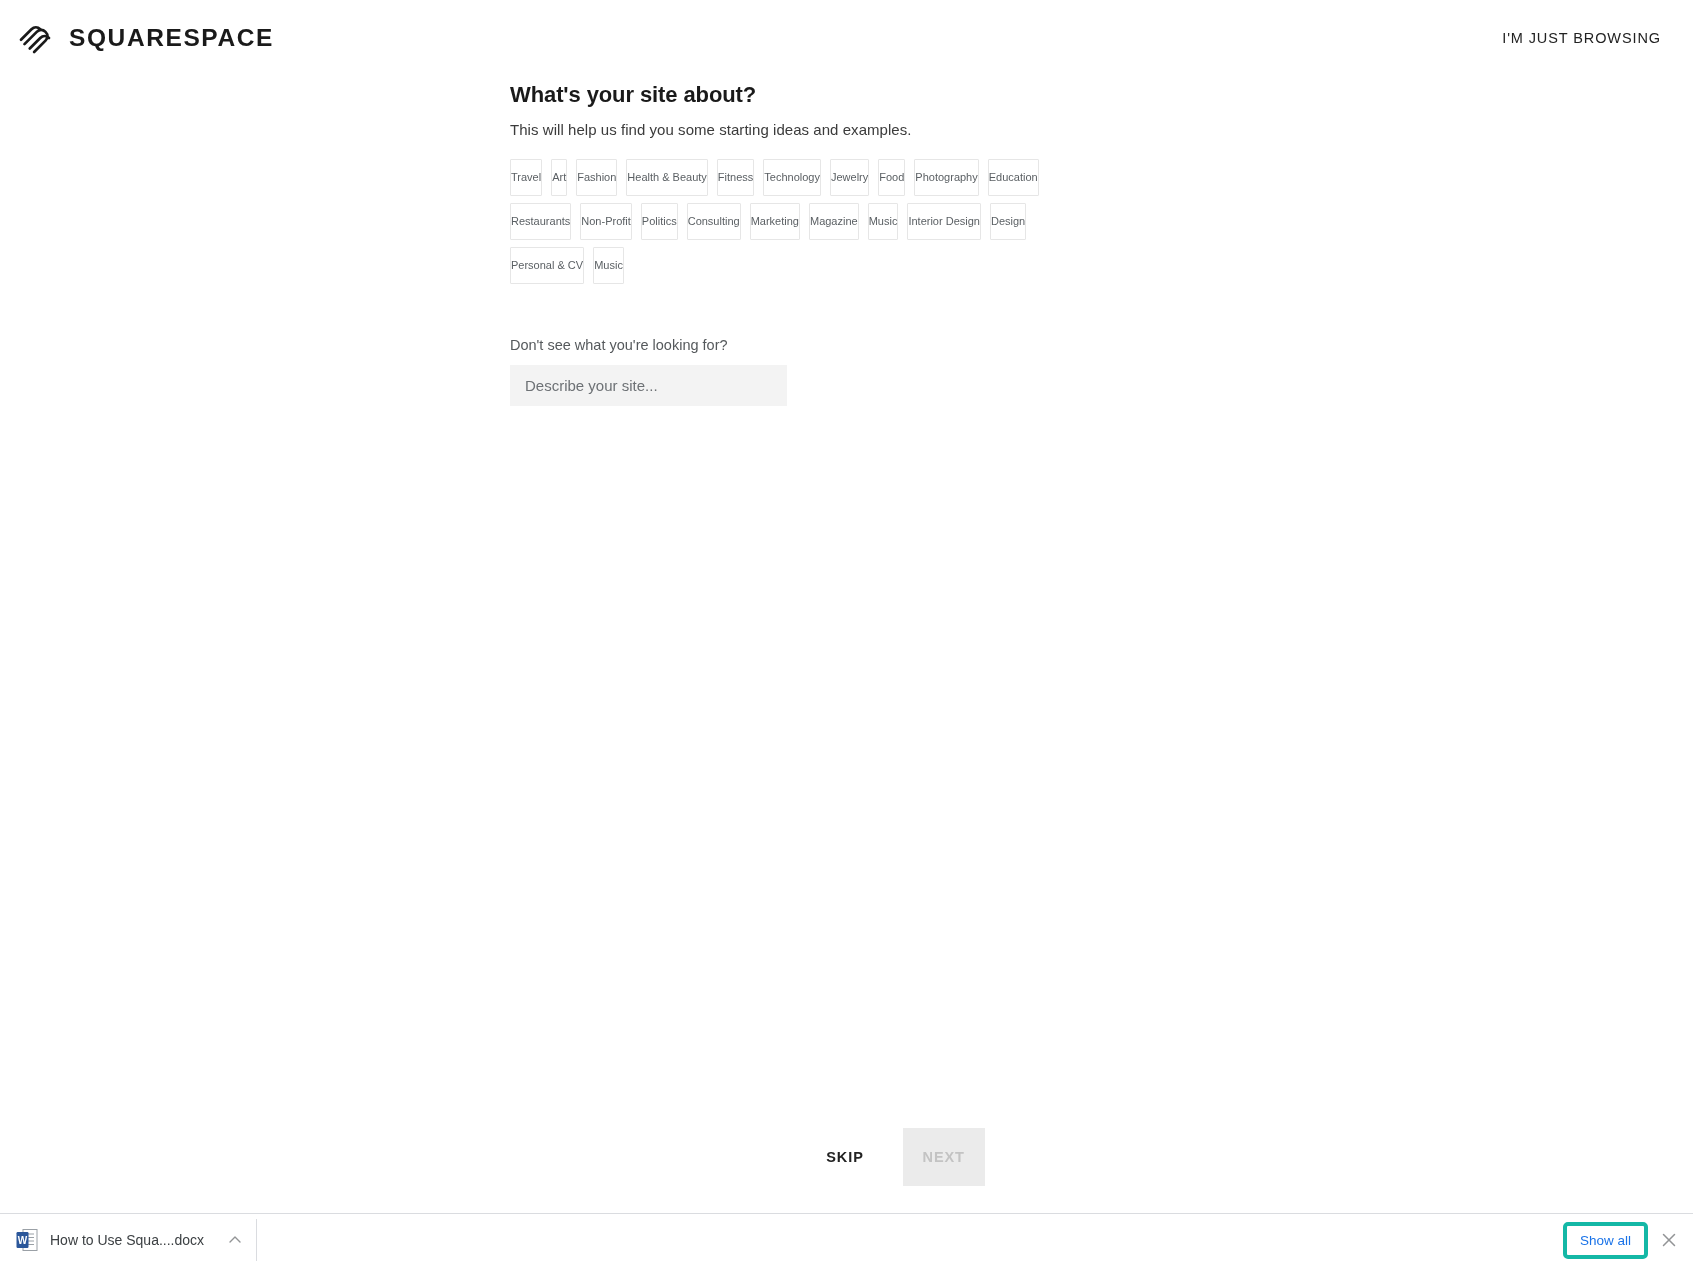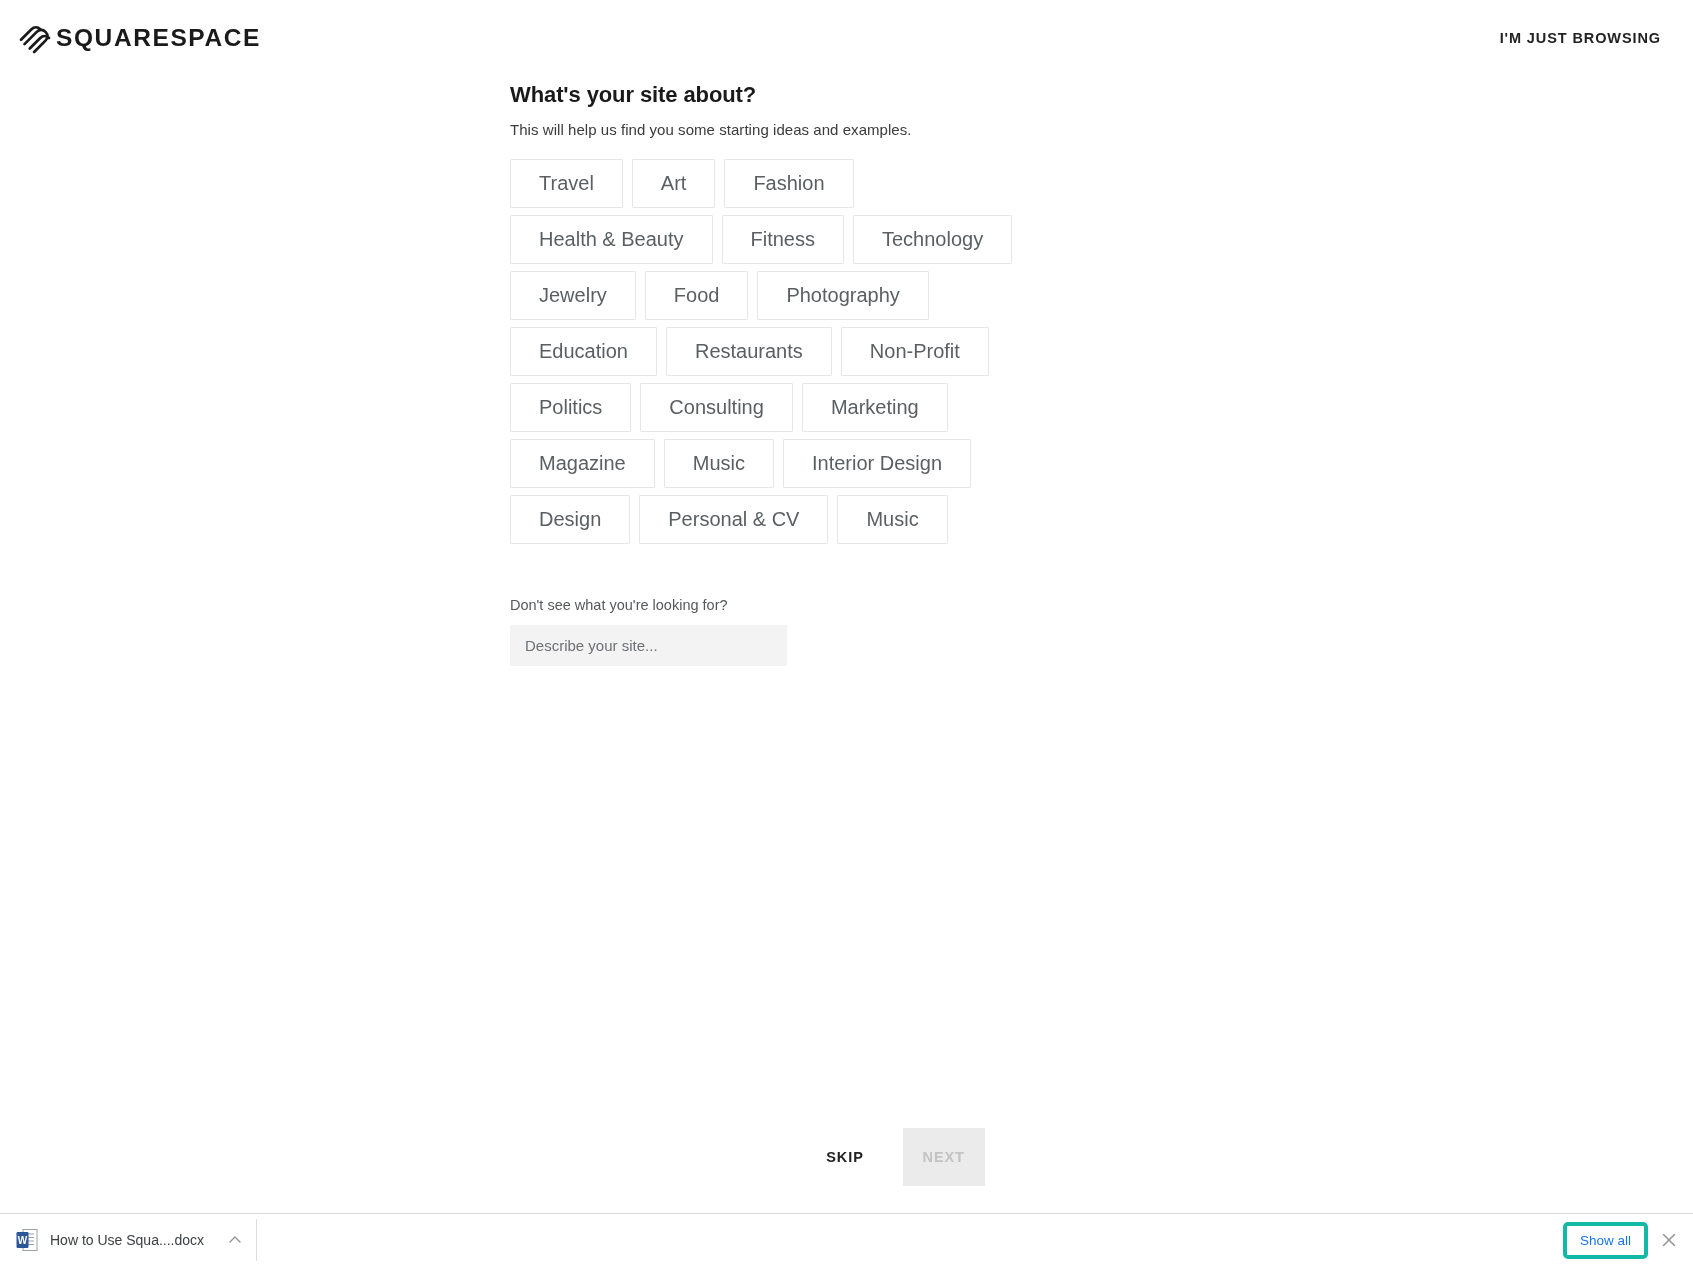--- a/index.html
+++ b/index.html
@@ -27,41 +27,42 @@
     height: 76px;
     display: flex;
     align-items: center;
     justify-content: space-between;
     padding: 0 30px 0 14px;
   }
 
   .brand {
     display: flex;
     align-items: center;
+    gap: 13px;
   }
 
   .brand-mark {
     width: 42px;
     height: 42px;
     display: block;
     flex: 0 0 auto;
   }
 
   .brand-name {
     font-size: 24.5px;
     letter-spacing: 1.6px;
     font-weight: 600;
     color: #1a1a1a;
     white-space: nowrap;
   }
 
   .browsing-link {
     font-size: 14.5px;
     letter-spacing: 0.9px;
-    font-weight: 700;
+    font-weight: 400;
     color: #222222;
     cursor: pointer;
     white-space: nowrap;
     padding: 6px 2px;
   }
 
   
   .content {
     position: absolute;
     left: 510px;
@@ -90,23 +91,23 @@
     width: 530px;
     display: flex;
     flex-wrap: wrap;
     gap: 7px 9px;
   }
 
   .chip {
     border: 1px solid #e6e6e6;
     background: #ffffff;
     color: #5a5f63;
-    font-size: 20px;
-    font-family: "Liberation Sans", sans-serif;
-    padding: 10px 28px;
+    font-size: 11px;
+    font-family: "Liberation Sans", sans-serif;
+    padding: 10px 0;
     line-height: 1.35;
     cursor: pointer;
     white-space: nowrap;
     border-radius: 1px;
   }
 
   
   .describe-label {
     margin-top: 53px;
     font-size: 14.5px;

